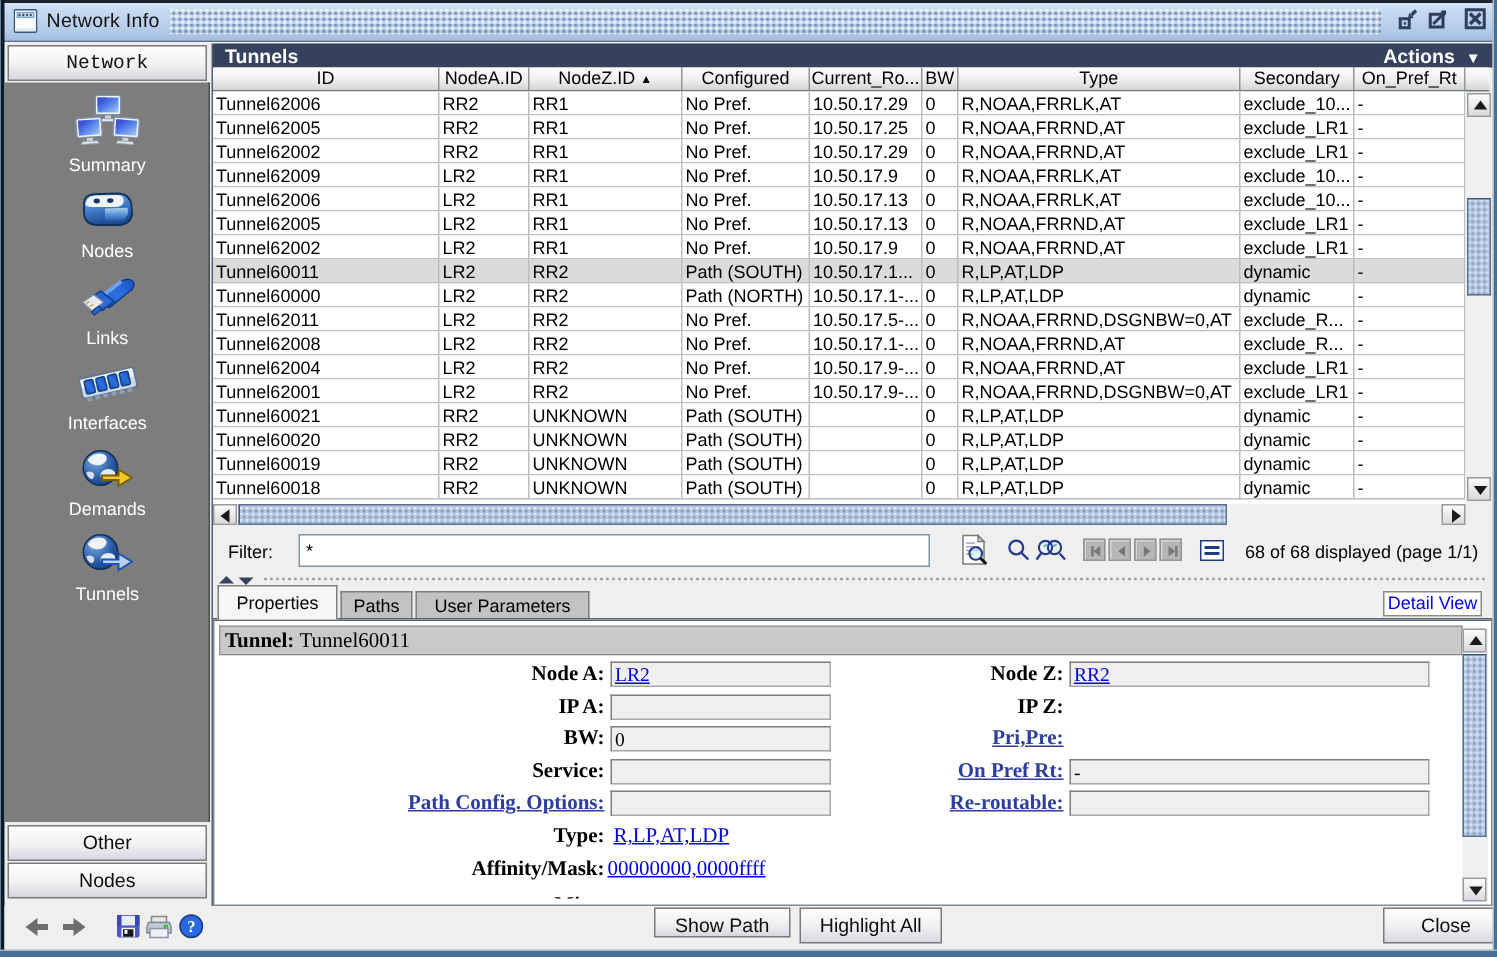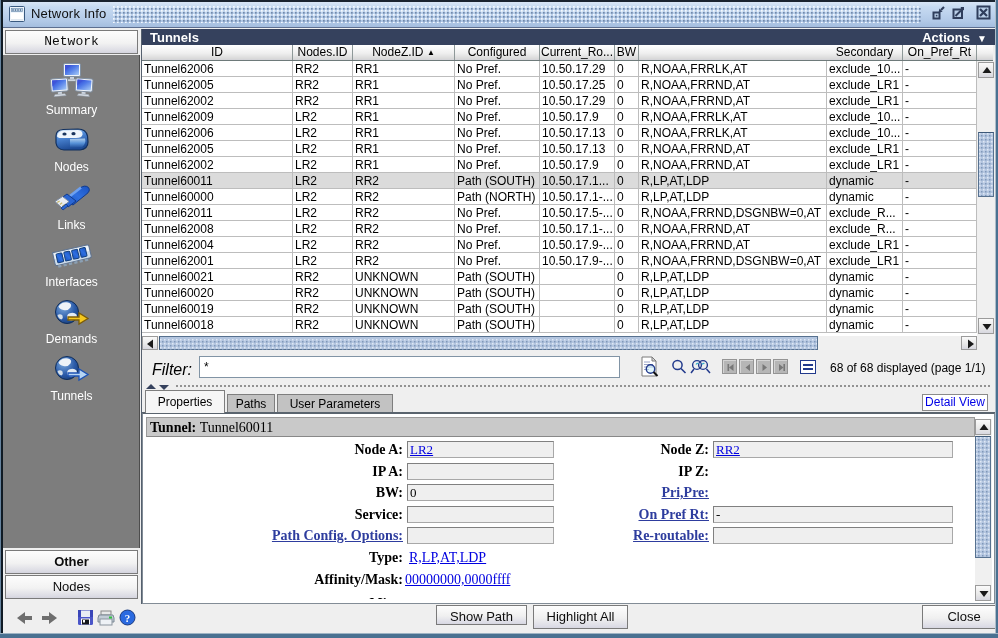--- a/index.html
+++ b/index.html
@@ -19,21 +19,21 @@
 #titlebumps { left:113px; top:6px; width:808px; height:17px; }
 #titleicon { left:9px; top:6px; }
 #titletext { left:31px; top:6px; font-size:13px; color:#101010; letter-spacing:0.2px; }
 .winbtn { top:4px; width:17px; height:17px; }
 
 
 #side-gray { left:3px; top:55px; width:137px; height:493px; background:#7d7d7d; border-right:1px solid #4d4d4d; }
 .sbtn { left:5px; width:133px; height:24px; background:linear-gradient(#fdfdfd,#f2f2f2 55%,#dcdce4 90%,#d4d4de);
   border:1px solid #7a7a7a; color:#0d0d0d; font-size:13px; text-align:center; line-height:22px; }
 #btn-network { top:30px;font-family:Liberation Mono, monospace; }
-#btn-other { top:550px;font-weight:bold; }
+#btn-other { top:550px; }
 #btn-nodes2 { top:575px; }
 .sideitem { left:3px; width:137px; text-align:center; color:#fff; font-size:12px; }
 .sideicon { left:3px; width:137px; text-align:center; }
 
 
 #main-border { left:141px; top:29px; width:855px; height:575px; border-left:1px solid #55606e; }
 #navybar { left:142px; top:29px; width:853px; height:16px; background:#35415d; }
 #navybar .t { position:absolute; left:8px; top:1px; color:#fff; font-weight:bold; font-size:13px; }
 #navybar .a { position:absolute; right:8px; top:1px; color:#fff; font-weight:bold; font-size:13px; }
 
@@ -49,21 +49,21 @@
 .sb-track { background:#f0f0f0; }
 .sb-btn { position:absolute; background:linear-gradient(#fafafa,#e8e8e8 60%,#d8d8e0); border:1px solid #9b9b9b; }
 .sb-btn svg { position:absolute; left:0; top:0; }
 .thumbV { position:absolute; border:1px solid #57718f; border-top:1px solid #3c5878; background:#b4c6e0; }
 .thumbH { position:absolute; border:1px solid #57718f; border-left:1px solid #3c5878; background:#b4c6e0; }
 #vsb1 { left:978px; top:62px; width:16px; height:272px; }
 #hsb1 { left:142px; top:336px; width:835px; height:14px; }
 
 
 #filterrow { left:142px; top:350px; width:853px; height:33px; background:#efefef; }
-#filterlabel { left:152px; top:361px; font-size:16px; color:#000;font-style:italic; }
+#filterlabel { left:152px; top:361px; font-size:12px; color:#000; }
 #filterbox { left:199px; top:356px; width:421px; height:22px; background:#fff; border:1px solid #8194a5; font-size:12px; line-height:20px; padding-left:4px; }
 .pgbtn { position:absolute; top:359px; width:15px; height:15px; background:#b6b6b6; border:1px solid #949494; box-shadow:inset 1px 1px 0 #d4d4d4; }
 
 
 #splitter { left:142px; top:383px; width:853px; height:7px; background:#efefef; }
 #splitdots { position:absolute; left:34px; top:2px; width:815px; height:3px;
   background-image:radial-gradient(circle at 1px 1px,#909090 0.7px,transparent 1.1px); background-size:4px 4px; height:2px; }
 
 
 #tabsrow { left:142px; top:390px; width:853px; height:23px; background:#efefef; }
@@ -266,25 +266,26 @@
 <div class="abs sbtn" id="btn-nodes2">Nodes</div>
 
 <div class="abs" id="main-border"></div>
 <div class="abs" id="navybar">
     <span class="t">Tunnels</span>
     <span class="a">Actions&nbsp; <span style="font-size:10px">▼</span></span>
   </div>
 
 <div class="abs" id="thead">
 <div class="th" style="left:0px;width:151px">ID</div>
-<div class="th" style="left:151px;width:60px">Nodes.ID</div>
+<div class="th" style="left:151px;width:60px">NodeA.ID</div>
 <div class="th" style="left:211px;width:102px">NodeZ.ID <span class="sort">▲</span></div>
 <div class="th" style="left:313px;width:85px">Configured</div>
 <div class="th" style="left:398px;width:75px">Current_Ro...</div>
 <div class="th" style="left:473px;width:24px">BW</div>
+<div class="th" style="left:497px;width:188px">Type</div>
 <div class="th" style="left:685px;width:76px">Secondary</div>
 <div class="th" style="left:761px;width:74px">On_Pref_Rt</div>
 </div>
 <div class="abs" id="tbody">
 <div class="tr" style="top:0px;background:#fff">
       <div class="td" style="left:0px;width:151px">Tunnel62006</div>
       <div class="td" style="left:151px;width:60px">RR2</div>
       <div class="td" style="left:211px;width:102px">RR1</div>
       <div class="td" style="left:313px;width:85px">No Pref.</div>
       <div class="td" style="left:398px;width:75px">10.50.17.29</div>

